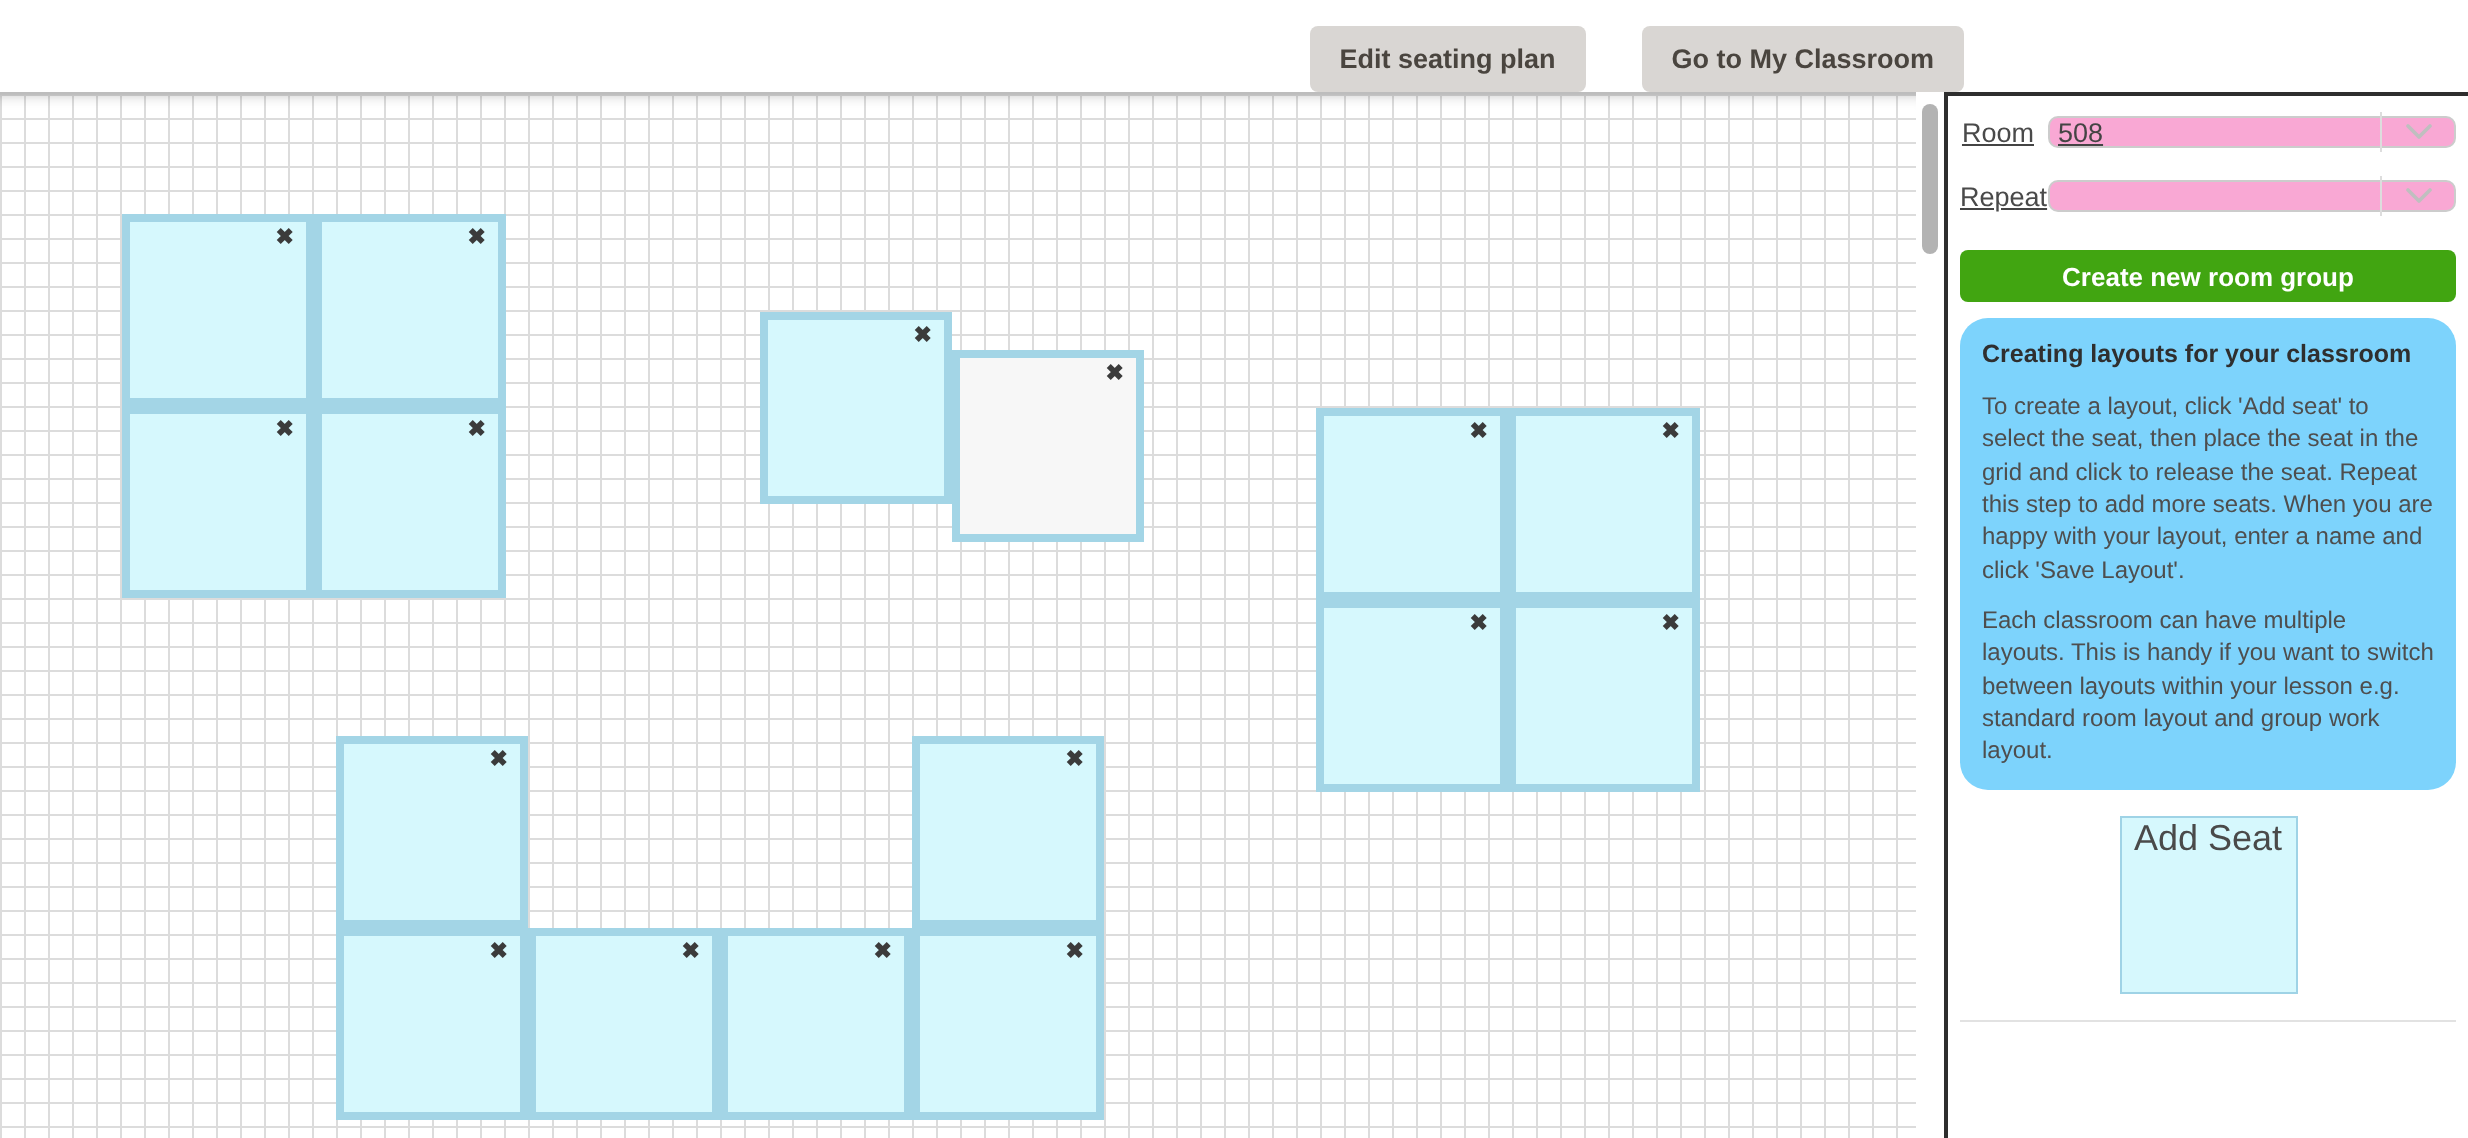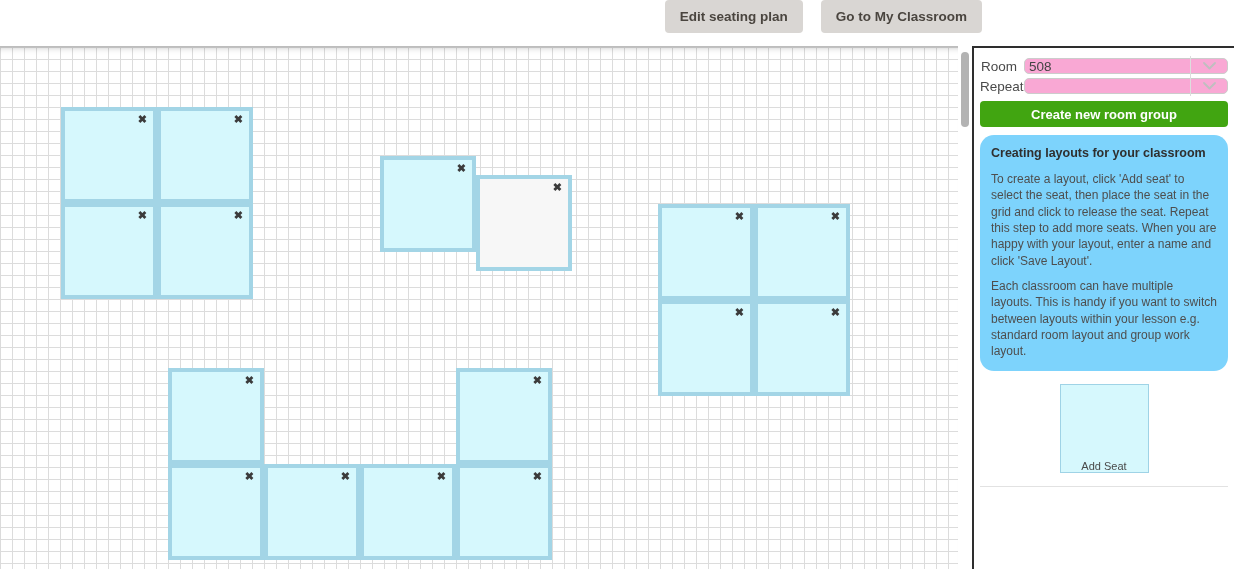--- a/index.html
+++ b/index.html
@@ -8,22 +8,22 @@
     font-family: "Liberation Sans", sans-serif;
     background: #ffffff;
     position: relative;
     color: #444;
   }
 
   
   .topbar {
     position: absolute; top: 0; left: 0; width: 988px; height: 46px;
     background: #ffffff;
-    display: flex; align-items: flex-start; justify-content: flex-end;
-    gap: 18px; padding-right: 6px;
+    display: flex; align-items: flex-end; justify-content: flex-end;
+    gap: 28px; padding-right: 6px;
   }
   .topbar .btn-gray {
     background: #d9d6d3; color: #4a453f;
     border: none; border-radius: 4px;
     font-family: "Liberation Sans", sans-serif;
     font-size: 13.5px; font-weight: bold;
     padding: 9px 15px; cursor: pointer; white-space: nowrap;
   }
 
   
@@ -63,21 +63,21 @@
   
   .sidebar {
     position: absolute; top: 46px; left: 972px; width: 262px; height: 523px;
     background: #ffffff;
     border-top: 2px solid #2e2e2e;
     border-left: 2px solid #2e2e2e;
     padding: 10px 6px 6px 6px;
     display: flex; flex-direction: column;
   }
   .field-row {
-    display: flex; align-items: center; margin-bottom: 4px;
+    display: flex; align-items: center; margin-bottom: 16px; text-decoration: underline;
   }
   .field-row .field-label {
     width: 44px; text-align: right; font-size: 13.5px; color: #4a4a4a;
     flex: none; padding-right: 7px;
   }
   .select-box {
     flex: 1; height: 16px; border: 1px solid #cccccc; border-radius: 5px;
     background: #f9a8d4; display: flex; align-items: center;
     padding-left: 4px; cursor: pointer; position: relative;
   }
@@ -105,22 +105,22 @@
   .info-box p { margin-bottom: 9px; }
   .info-box p:last-child { margin-bottom: 0; }
 
   .add-seat-section {
     height: 116px; display: flex; align-items: center; justify-content: center;
     border-bottom: 1px solid #e2e2e2;
   }
   .add-seat-tile {
     width: 89px; height: 89px;
     background: #d6f8fd; border: 1px solid #9fd3e6;
-    display: flex; align-items: flex-end; justify-content: center;
-    font-size: 11px; color: #4a4a4a; cursor: pointer;
+    display: flex; align-items: flex-start; justify-content: center;
+    font-size: 18px; color: #4a4a4a; cursor: pointer;
   }
 
   .layout-name-row {
     height: 44px; display: flex; align-items: center; justify-content: flex-end;
     padding-right: 4px; margin-bottom: 8px;
   }
   .layout-name-row label {
     font-size: 13px; color: #3f3f3f; padding-right: 8px;
   }
   .layout-name-row input {

